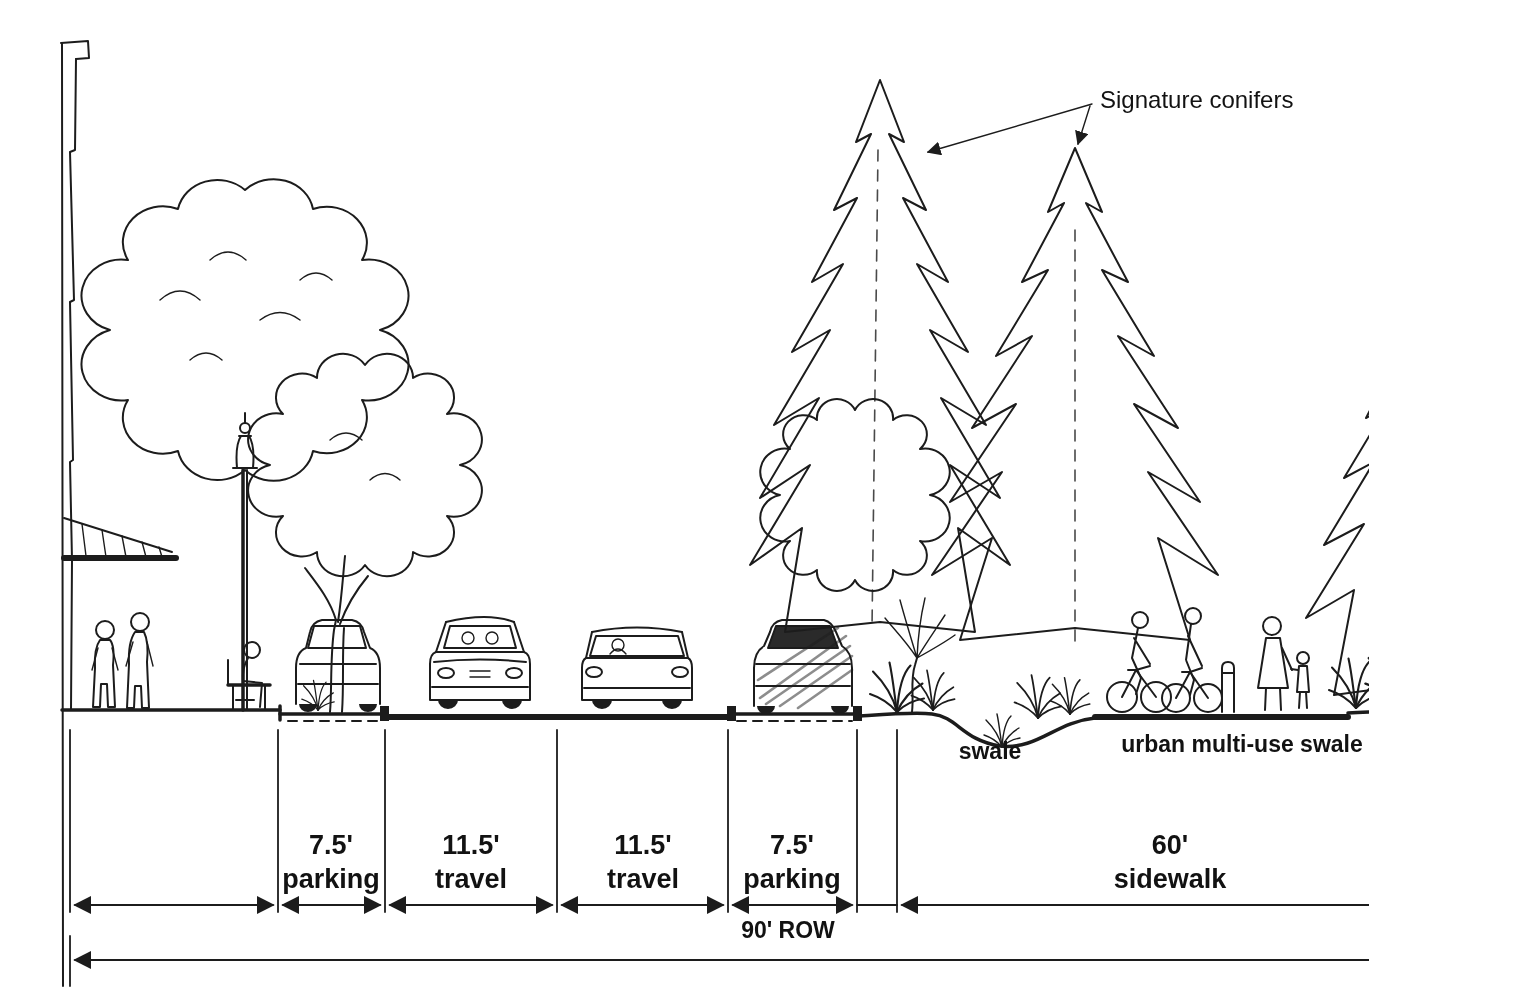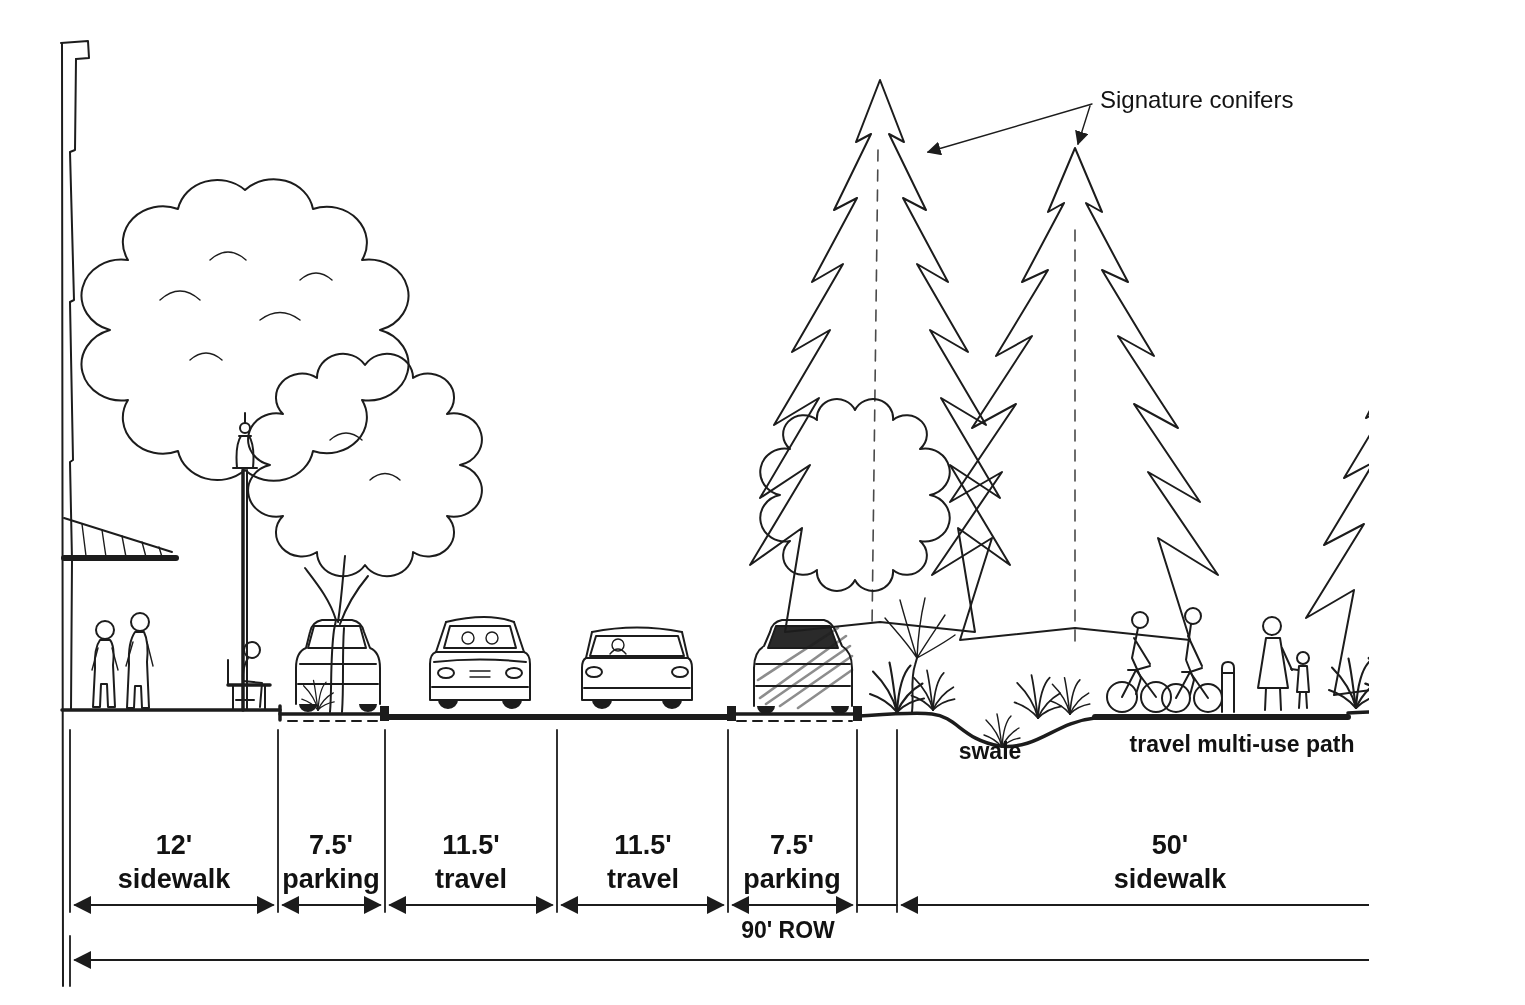--- a/index.html
+++ b/index.html
@@ -241,42 +241,38 @@
       <line class="dim" x1="902" y1="905" x2="1438" y2="905" marker-start="url(#arr)" marker-end="url(#arr)"></line>
       <path class="dim" d="M70,936 L70,986 M1443,936 L1443,986"></path>
       <line class="dim" x1="75" y1="960" x2="1438" y2="960" marker-start="url(#arr)" marker-end="url(#arr)"></line>
     </g>
   </svg>
 
   <div class="label note" style="left:1100px; top:86px;">Signature conifers</div>
 
   <div class="label bold-note" style="left:990px; top:738px;">swale</div>
 
-  <div class="label bold-note" style="left:1242px; top:731px;">travel multi-use path</div>
-
-  <div class="dim-label" style="left:174px; top:828px;">
-    <div>12'</div>
-    <div>sidewalk</div>
-  </div>
+  <div class="label bold-note" style="left:1242px; top:731px;">urban multi-use swale</div>
+
   <div class="dim-label" style="left:331px; top:828px;">
     <div>7.5'</div>
     <div>parking</div>
   </div>
   <div class="dim-label" style="left:471px; top:828px;">
     <div>11.5'</div>
     <div>travel</div>
   </div>
   <div class="dim-label" style="left:643px; top:828px;">
     <div>11.5'</div>
     <div>travel</div>
   </div>
   <div class="dim-label" style="left:792px; top:828px;">
     <div>7.5'</div>
     <div>parking</div>
   </div>
   <div class="dim-label" style="left:1170px; top:828px;">
-    <div>50'</div>
+    <div>60'</div>
     <div>sidewalk</div>
   </div>
 
   <div class="label bold-note" style="left:788px; top:917px;">90' ROW</div>
 
 </div>
 
 </body></html>

